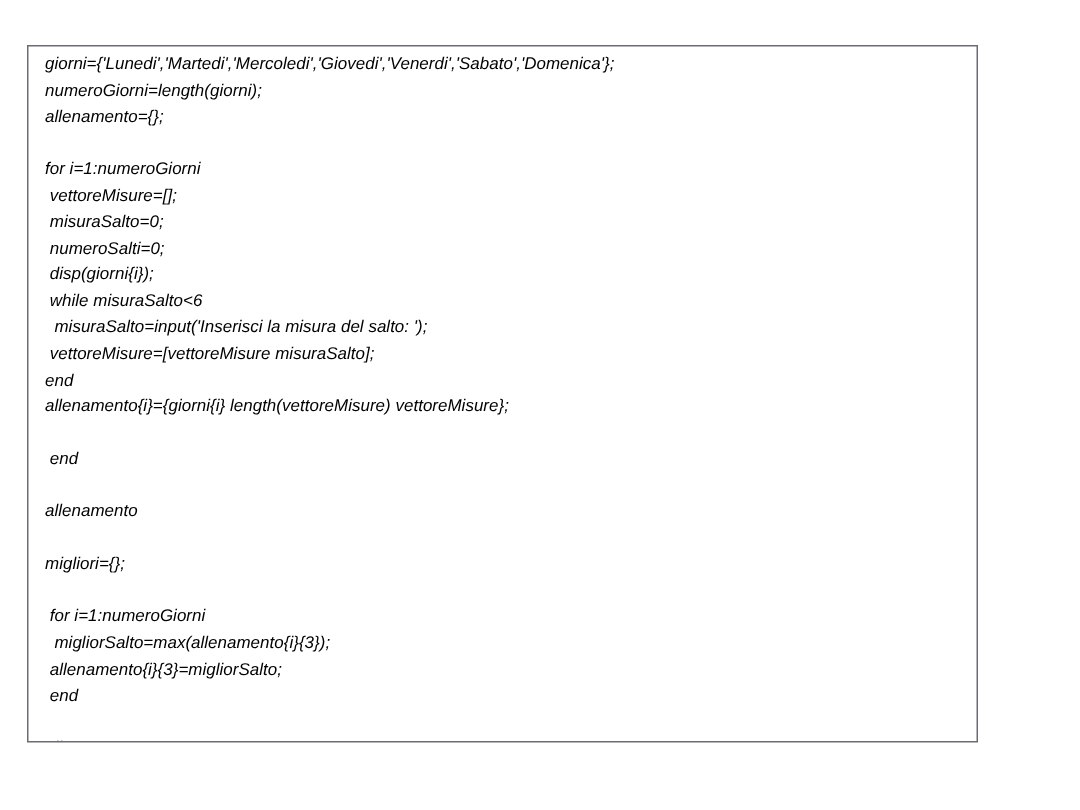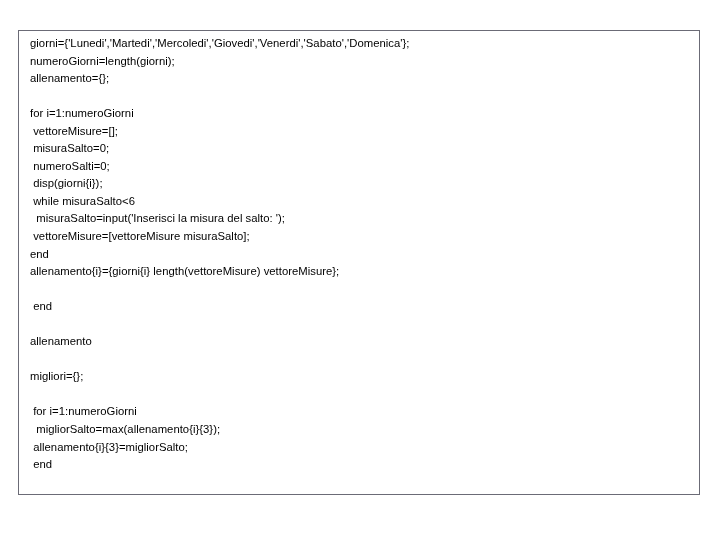--- a/index.html
+++ b/index.html
@@ -11,26 +11,27 @@
     width: 720px;
     height: 540px;
     position: relative;
     overflow: hidden;
     font-family: "Liberation Sans", sans-serif;
   }
   #code-frame {
     position: absolute;
     left: 18px;
     top: 30px;
-    width: 682px;
+    width: 634px;
     height: 465px;
     box-sizing: border-box;
     border: 1px solid #6b6b76;
     background: #ffffff;
     overflow: hidden;
+    font-style: italic;
   }
   #code-block {
     position: absolute;
     left: 11px;
     top: 4px;
     right: 2px;
     font-family: "Liberation Sans", sans-serif;
     font-size: 11.3px;
     line-height: 17.55px;
     color: #000000;

